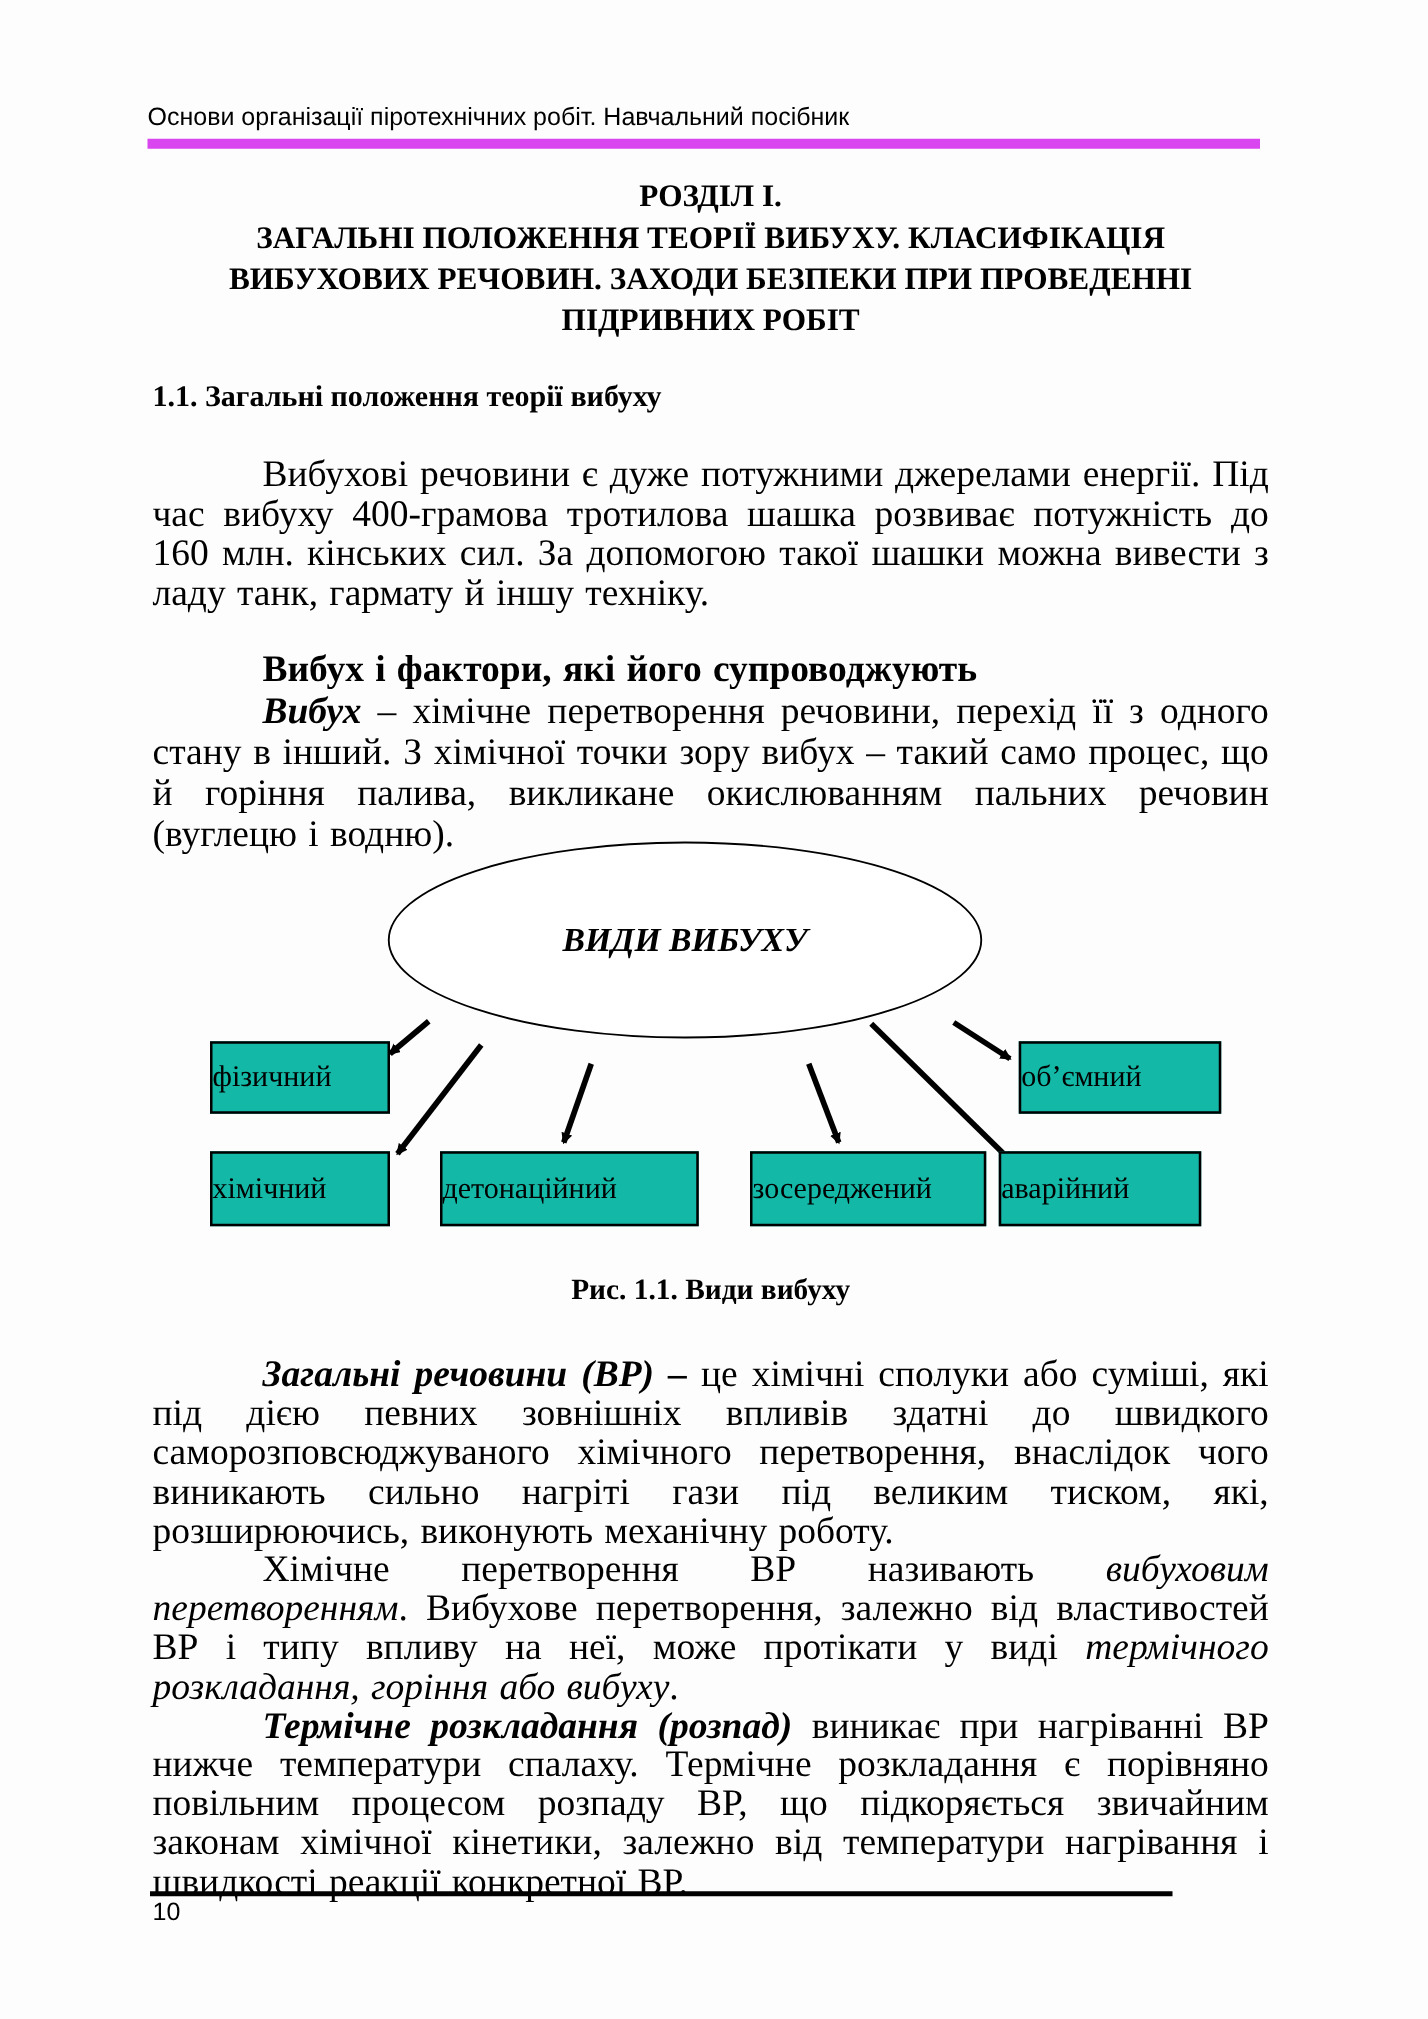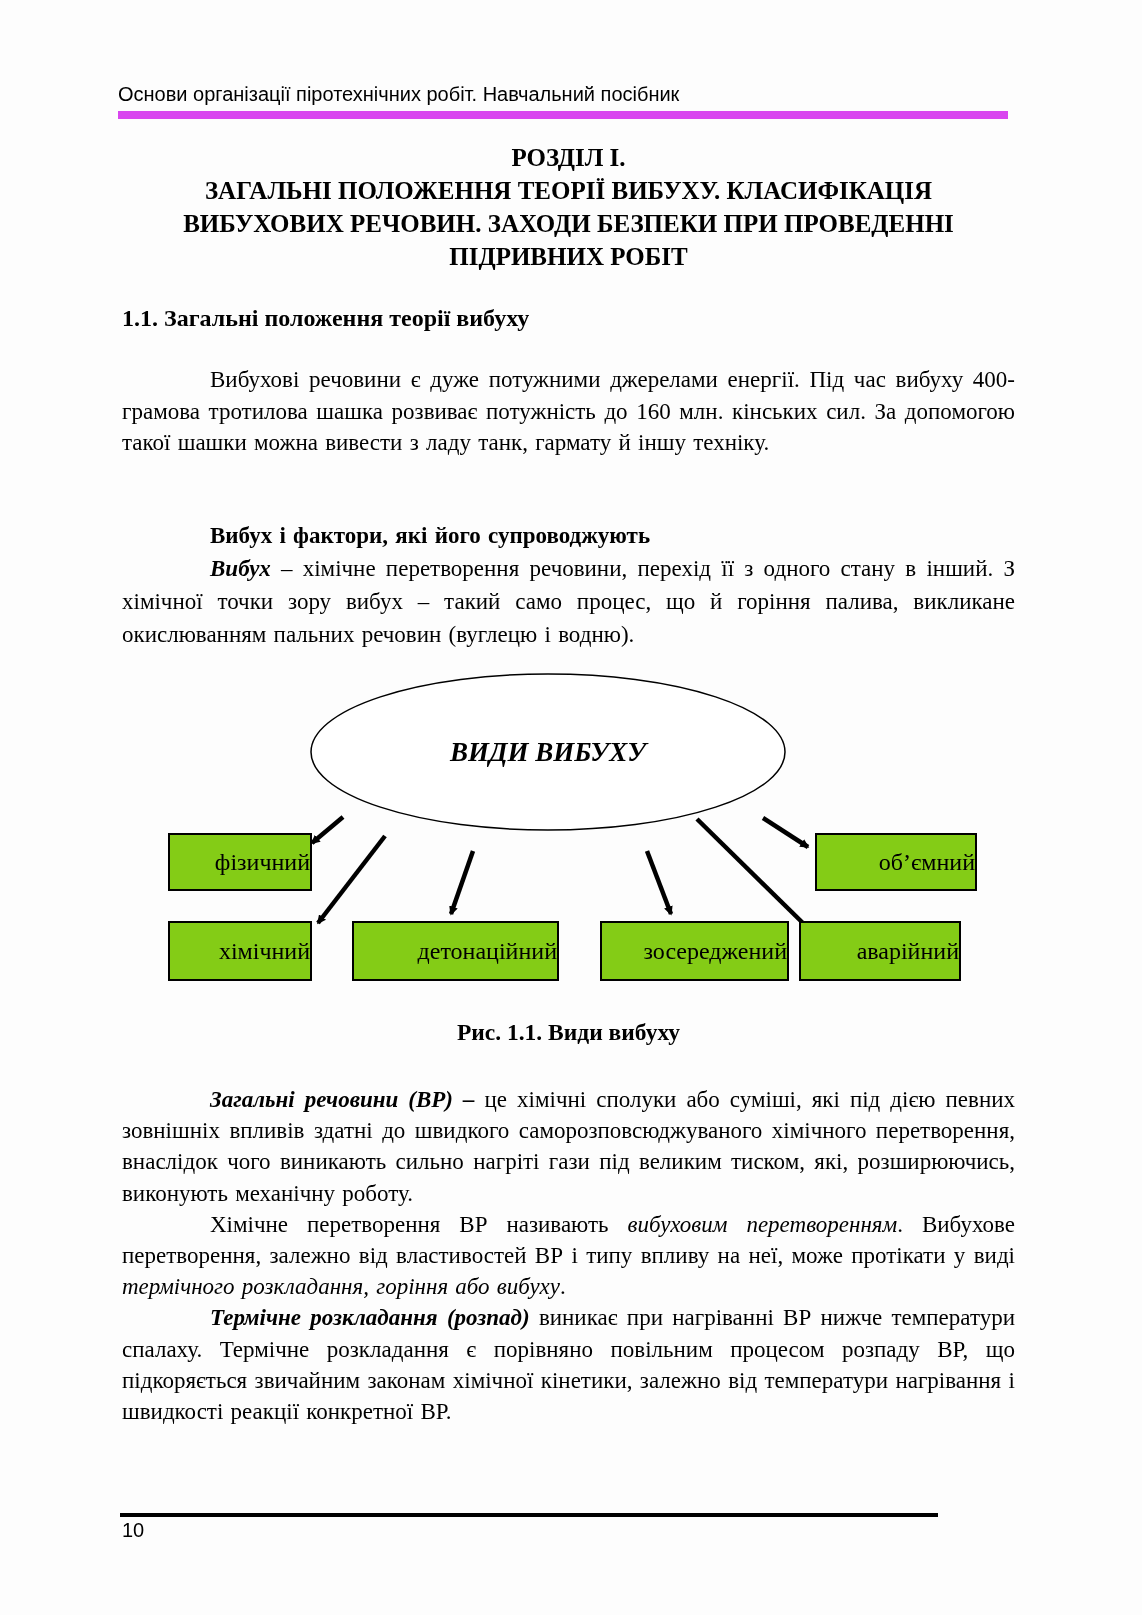--- a/index.html
+++ b/index.html
@@ -25,43 +25,43 @@
     position: absolute; left: 122px; top: 141px; width: 893px;
     text-align: center; font-weight: bold;
     font-size: 25px; line-height: 33px;
   }
 
   .section-heading {
     position: absolute; left: 122px; top: 303px; width: 893px;
     font-weight: bold; font-size: 24px; line-height: 30px;
   }
 
-  .body-text { font-size: 23px; text-align: justify; word-spacing: 1.5px; }
+  .body-text { font-size: 30px; text-align: justify; word-spacing: 1.5px; }
   .body-text p { margin: 0; text-indent: 88px; }
 
   .para1 { position: absolute; left: 122px; top: 364px; width: 893px; line-height: 31.5px; }
 
   .block-vybukh { position: absolute; left: 122px; top: 519px; width: 893px; line-height: 33px; }
   .sub-heading { font-weight: bold; }
 
   .bi { font-weight: bold; font-style: italic; }
   .it { font-style: italic; }
 
   .figure-area { position: absolute; left: 0px; top: 655px; width: 935px; height: 330px; padding-left: 19px; }
   .figure-area svg { position: absolute; left: 0; top: 0; }
   .ellipse-label {
     position: absolute; left: 348px; top: 78px; width: 400px;
     text-align: center; font-weight: bold; font-style: italic;
     font-size: 27px; line-height: 38px;
   }
   .fbox {
     position: absolute;
     border: 2px solid #000;
-    background: #84cc16;
-    display: flex; align-items: center; justify-content: flex-end;
+    background: #14b8a6;
+    display: flex; align-items: center; justify-content: flex-start;
     font-size: 24px;
   }
   .box-fiz   { left: 168px; top: 178px; width: 140px; height: 54px; }
   .box-obem  { left: 815px; top: 178px; width: 158px; height: 54px; }
   .box-khim  { left: 168px; top: 266px; width: 140px; height: 56px; }
   .box-deton { left: 352px; top: 266px; width: 203px; height: 56px; }
   .box-zoser { left: 600px; top: 266px; width: 185px; height: 56px; }
   .box-avar  { left: 799px; top: 266px; width: 158px; height: 56px; }
 
   .figure-caption {

